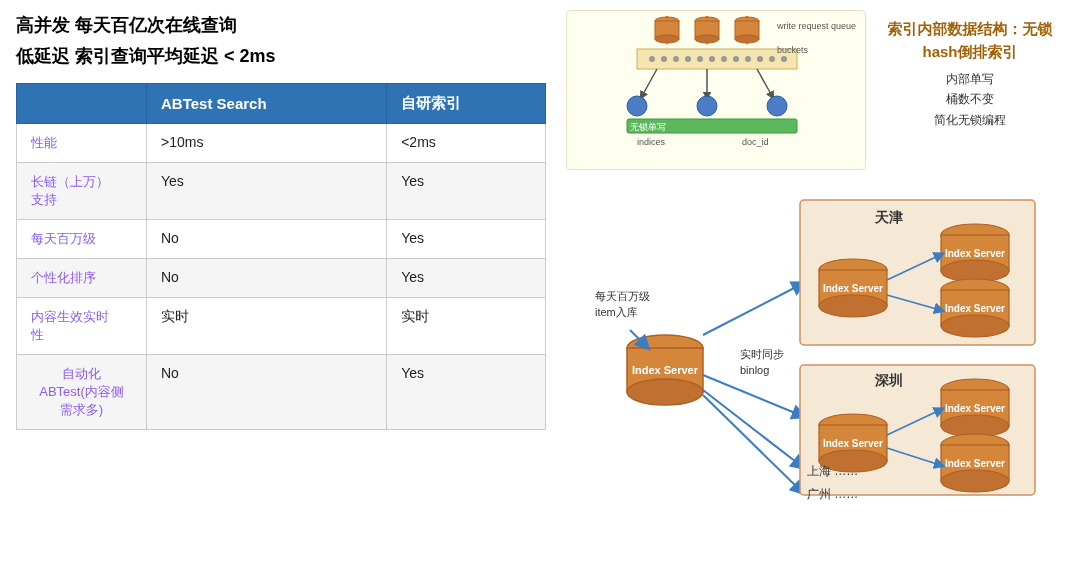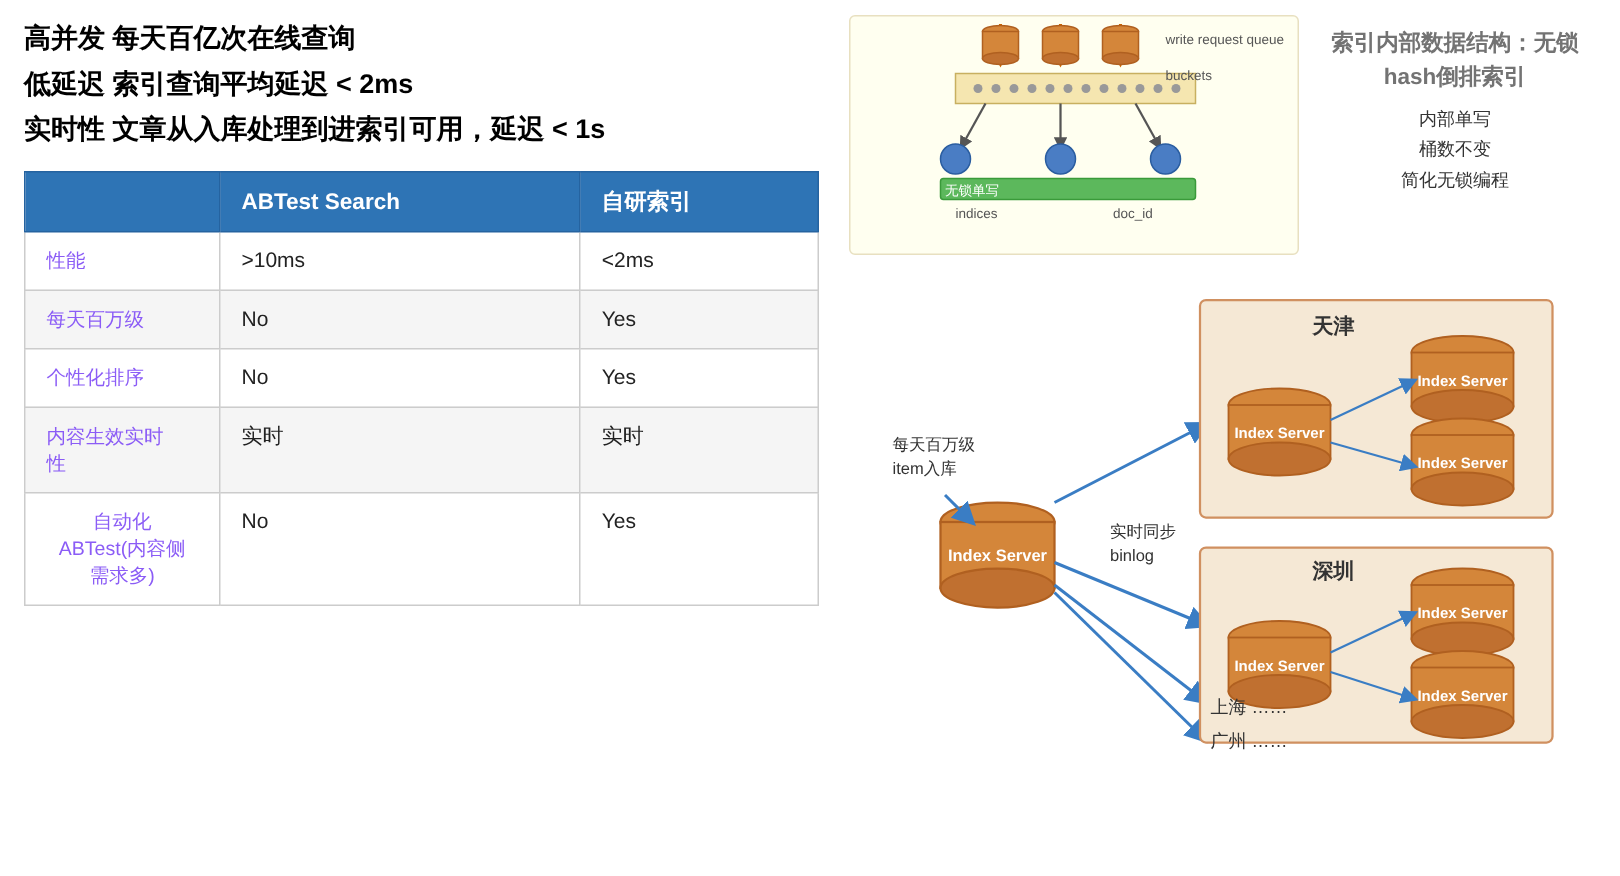--- a/index.html
+++ b/index.html
@@ -91,21 +91,21 @@
       height: 160px;
       position: relative;
       background: #fffff0;
       border: 1px solid #e8e0c0;
       border-radius: 4px;
       flex-shrink: 0;
     }
     .hash-title {
       font-size: 15px;
       font-weight: bold;
-      color: #737373;
+      color: #a16207;
       margin-top: 8px;
       line-height: 1.5;
     }
     
     .hash-svg {
       width: 300px;
       height: 160px;
     }
 
     
@@ -116,36 +116,41 @@
   </style>
 </head>
 <body>
 
 <div class="container">
 
   <div class="left-panel">
     <div class="headlines">
       <div class="headline-line">高并发  每天百亿次在线查询</div>
       <div class="headline-line">低延迟  索引查询平均延迟 &lt; 2ms</div>
-      <div class="headline-line">实时性  文章从入库处理到进索引可用，延迟 &lt; 1s</div>
     </div>
 
     <table class="comparison-table">
       <thead>
         <tr>
           <th></th>
           <th>ABTest Search</th>
           <th>自研索引</th>
         </tr>
       </thead>
       <tbody id="table-body">
       <tr>
             <td style="white-space: pre-line;">性能</td>
             <td>&gt;10ms</td>
             <td>&lt;2ms</td>
+          </tr>
+          <tr>
+            <td style="white-space: pre-line;">长链（上万）
+支持</td>
+            <td>Yes</td>
+            <td>Yes</td>
           </tr>
           <tr>
             <td style="white-space: pre-line;">每天百万级</td>
             <td>No</td>
             <td>Yes</td>
           </tr>
           <tr>
             <td style="white-space: pre-line;">个性化排序</td>
             <td>No</td>
             <td>Yes</td>

